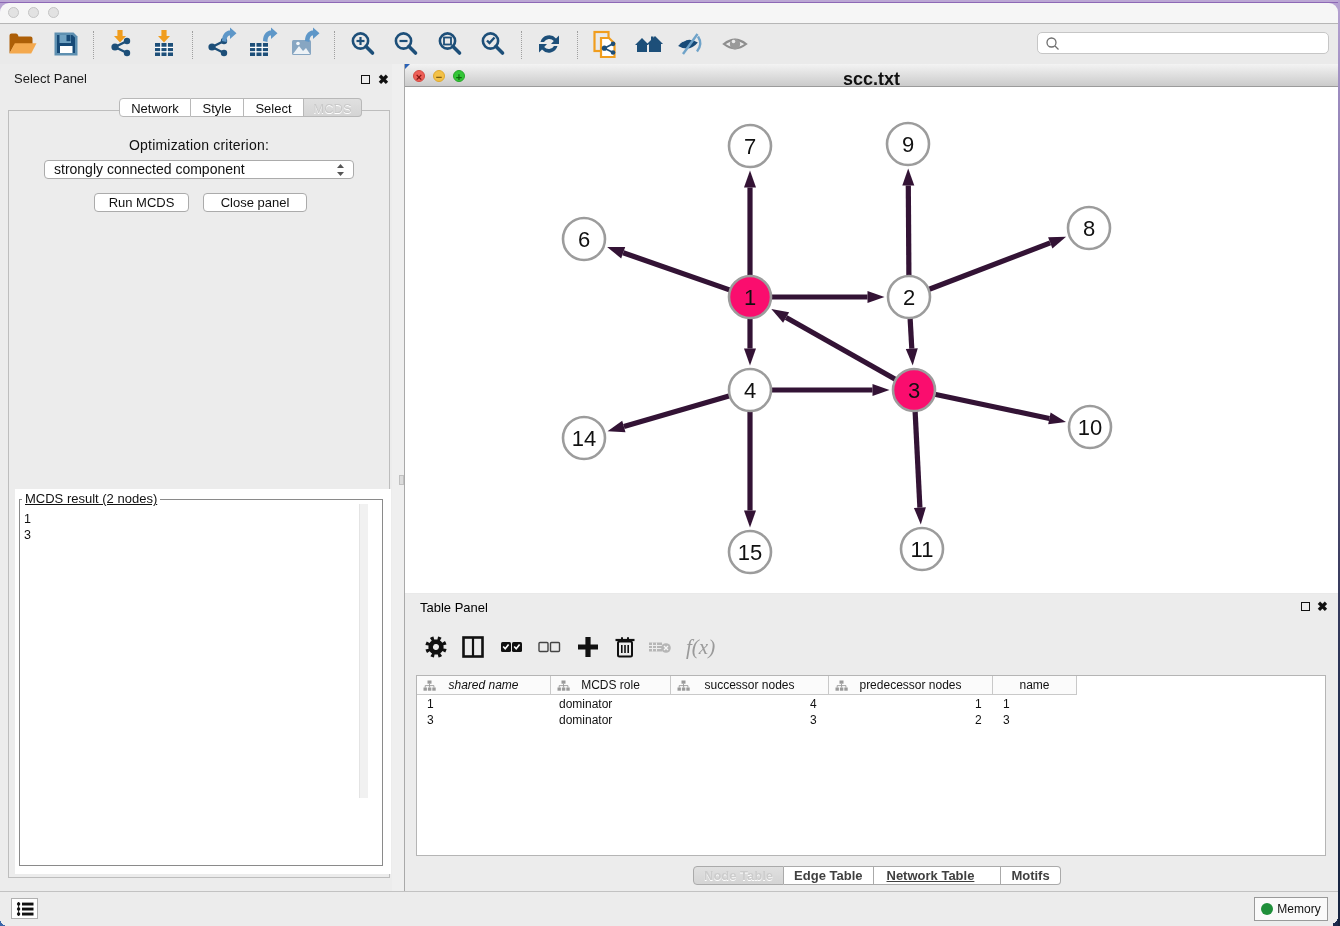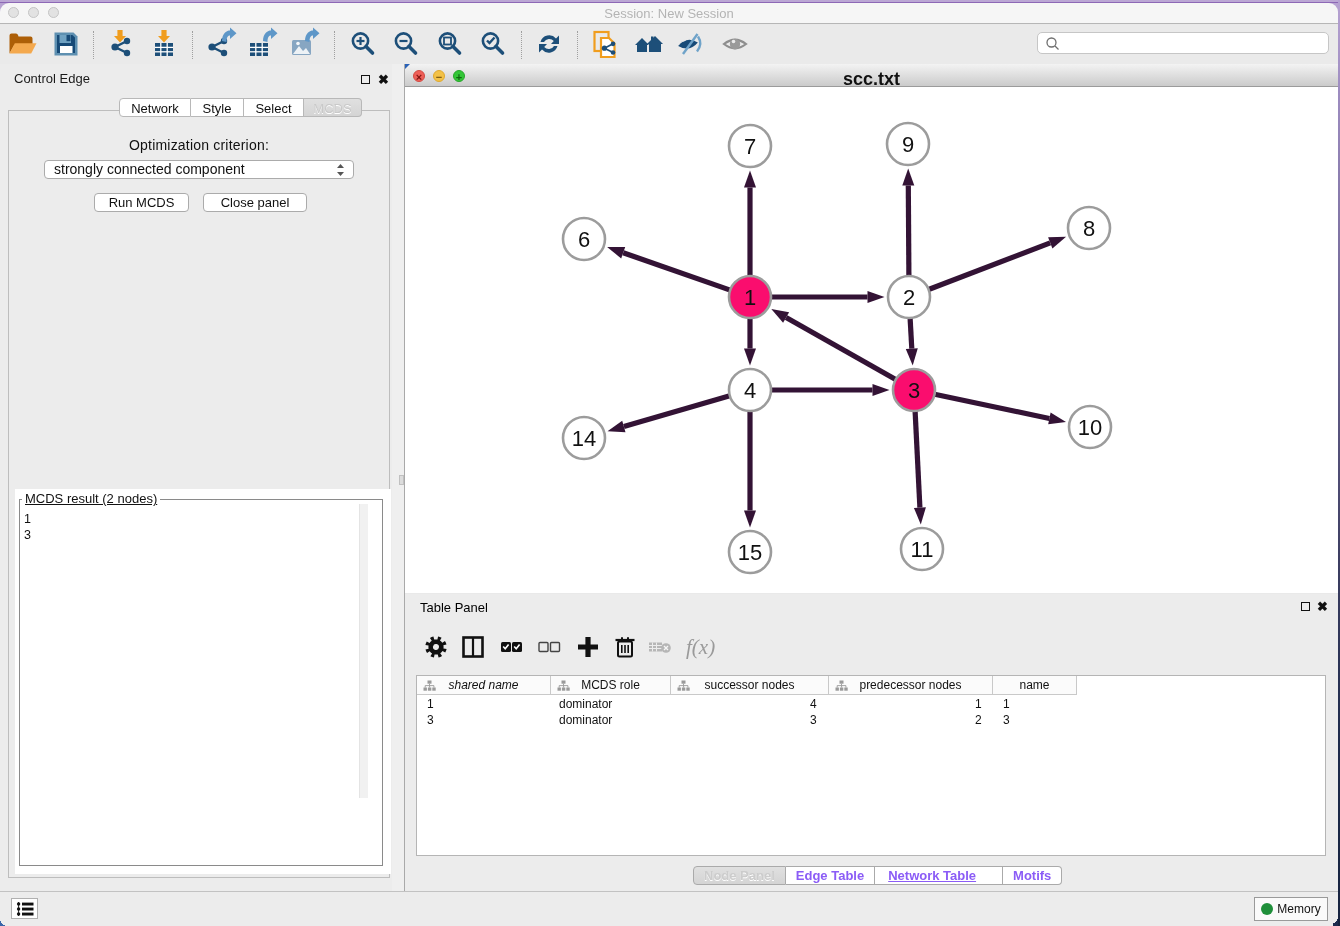--- a/index.html
+++ b/index.html
@@ -72,40 +72,39 @@
   #tablepanel { left:405px; top:594px; width:933px; height:297px; background:#ececec; }
   #tp-title { position:absolute; left:420px; top:600px; font-size:13px; color:#000000; }
   #tp-frame { position:absolute; left:416px; top:675px; width:910px; height:181px;
     background:#fff; border:1px solid #b5b5b5; }
   .th { position:absolute; top:676px; height:19px; background:#fbfbfb;
     border-right:1px solid #c9c9c9; border-bottom:1px solid #c9c9c9;
     font-size:12px; color:#111; text-align:center; padding-top:2px; }
   .td { position:absolute; font-size:12px; color:#111; }
   #bottom-tabs { position:absolute; left:693px; top:866px; display:flex; }
   .btab.tabsel { background:linear-gradient(#e0e0e0,#d4d4d4); color:#ccc; text-shadow:0 1px 0 #fff; }
-  .btab { font-size:13px; font-weight:bold; color:#8b5cf6; background:#fff;
+  .btab { font-size:13px; font-weight:bold; color:#404040; background:#fff;
     border:1px solid #aaa; height:19px; padding:1px 10px 0 10px; }
 
   
   #statusbar { left:0; top:891px; width:1338px; height:35px; background:#ececec;
     border-top:1px solid #c2c2c2; }
   #listbtn { position:absolute; left:11px; top:898px; width:27px; height:21px;
     background:#fff; border:1px solid #b0b0b0; }
   #membtn { position:absolute; left:1254px; top:897px; width:74px; height:24px;
     background:#fafafa; border:1px solid #9a9a9a; font-size:12px; color:#111;
     text-align:center; padding-top:4px; }
 </style>
 </head>
 <body>
 <div class="abs" id="purpletop"></div>
 <div class="abs" id="titlebar">
   <div class="tl-circle" style="left:8px;"></div>
   <div class="tl-circle" style="left:28px;"></div>
   <div class="tl-circle" style="left:48px;"></div>
-  <div id="wintitle">Session: New Session</div>
 </div>
 
 <div class="abs" id="toolbar">
   <div class="tbsep" style="left:93px"></div>
   <div class="tbsep" style="left:192px"></div>
   <div class="tbsep" style="left:334px"></div>
   <div class="tbsep" style="left:521px"></div>
   <div class="tbsep" style="left:577px"></div>
   <div id="tb-icons">
       <svg width="800" height="39" style="position:absolute;left:0;top:0" viewBox="0 0 800 39">
@@ -221,21 +220,21 @@
   <div id="searchbox">
     <svg width="16" height="16" style="position:absolute;left:7px;top:3px" viewBox="0 0 16 16">
       <circle cx="6.5" cy="6.5" r="4.5" fill="none" stroke="#6e6e6e" stroke-width="1.3"></circle>
       <line x1="10" y1="10" x2="13.5" y2="13.5" stroke="#6e6e6e" stroke-width="1.3"></line>
     </svg>
   </div>
 </div>
 
 <div class="abs" style="left:0;top:64px;width:1338px;height:1px;background:#c9c9c9"></div>
 <div class="abs" id="ctrlpanel"></div>
-<div id="cp-title">Control Edge</div>
+<div id="cp-title">Select Panel</div>
 <div class="hdr-max" style="left:361px; top:75px;"></div>
 <div class="hdr-x" style="left:378px; top:72px;">✖</div>
 <div class="abs" id="cp-content"></div>
 <div class="tabs" style="left:79px; top:98px;padding-left:40px;">
   <div class="tab" style="width:72px; border-radius:4px 0 0 4px;">Network</div>
   <div class="tab" style="width:53px; border-left:none;text-align:center;">Style</div>
   <div class="tab" style="width:60px; border-left:none;">Select</div>
   <div class="tab tabsel" style="width:58px; border-left:none; border-radius:0 4px 4px 0;">MCDS</div>
 </div>
 <div id="opt-label">Optimization criterion:</div>
@@ -401,21 +400,21 @@
 <div class="td" style="left:427px; top:713px;">3</div>
 <div class="td" style="left:559px; top:697px;">dominator</div>
 <div class="td" style="left:559px; top:713px;">dominator</div>
 <div class="td" style="left:810px; top:697px;">4</div>
 <div class="td" style="left:810px; top:713px;">3</div>
 <div class="td" style="left:975px; top:697px;">1</div>
 <div class="td" style="left:975px; top:713px;">2</div>
 <div class="td" style="left:1003px; top:697px;">1</div>
 <div class="td" style="left:1003px; top:713px;">3</div>
 <div id="bottom-tabs">
-  <div class="btab tabsel" style="border-radius:4px 0 0 4px;">Node Panel</div>
+  <div class="btab tabsel" style="border-radius:4px 0 0 4px;">Node Table</div>
   <div class="btab" style="border-left:none;">Edge Table</div>
   <div class="btab" style="border-left:none; padding:1px 26px 0 13px;text-decoration:underline;">Network Table</div>
   <div class="btab" style="border-left:none; border-radius:0 4px 4px 0;">Motifs</div>
 </div>
 
 <div class="abs" id="statusbar"></div>
 <div id="listbtn">
     <svg width="19" height="16" style="position:absolute;left:4px;top:2px" viewBox="0 0 19 16">
 <line x1="2.6" y1="1" x2="2.6" y2="15" stroke="#111" stroke-width="0.9"></line>
 <circle cx="2.6" cy="3" r="1.7" fill="#111"></circle>

